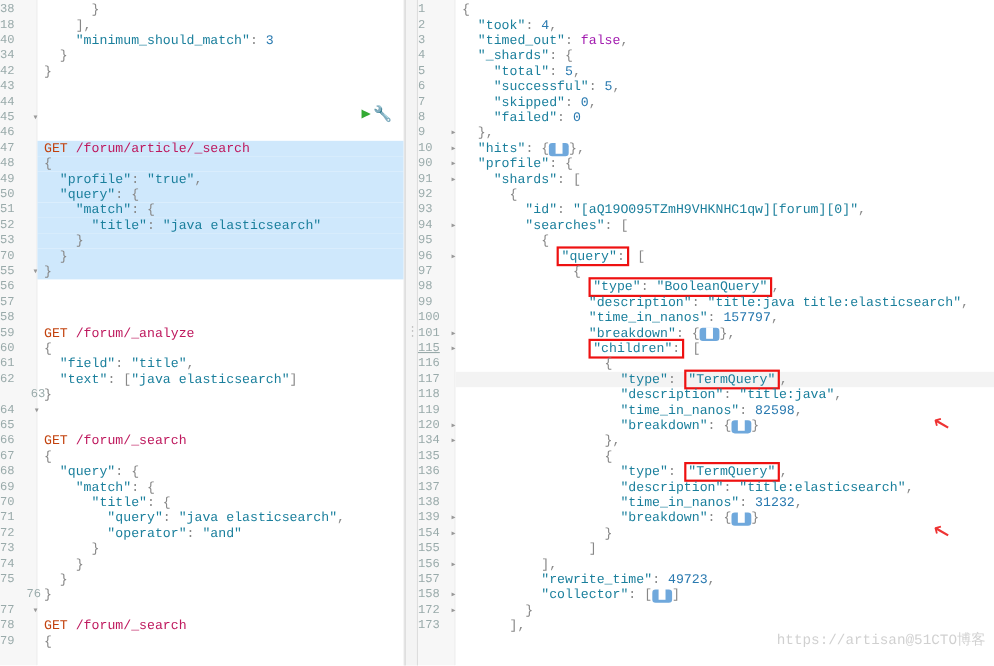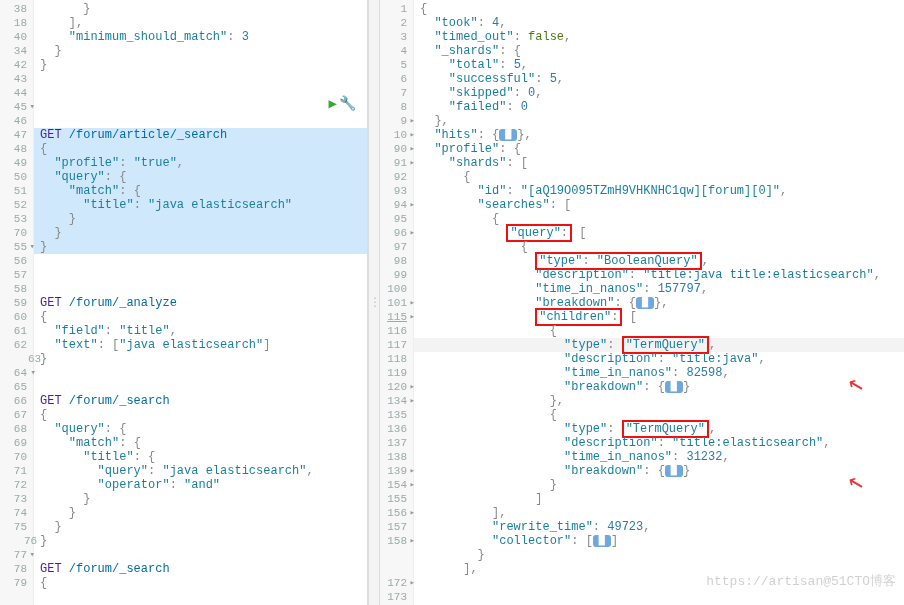--- a/index.html
+++ b/index.html
@@ -35,43 +35,42 @@
     font-size: 10px; color: #bbb; letter-spacing: -1px;
     line-height: 4px;
   }
   .right { flex: 1; }
   .gutter {
     position: absolute; top: 0; left: 0; bottom: 0;
     width: 34px;
     background: #f7f7f7;
     border-right: 1px solid #eee;
     color: #9aa;
-    text-align: right;
     padding-top: 2px;
     font-size: 11px;
   }
   .gutter .ln { padding-right: 6px; height: 14px; line-height:14px; }
   .gutter .fold-arrow {
     position:absolute; right:-2px; font-size:9px; color:#999;
   }
   .code {
     position: absolute; top:0; left:34px; right:0; bottom:0;
     padding-top:2px;
     white-space: pre;
   }
   .code .row { height:14px; line-height:14px; position:relative; padding-left:6px; }
   .code .row.sel { background:#cfe8fc; }
   .code .row.hl  { background:#f3f3f3; }
   .s-key  { color:#1a7f9c; }   
   .s-str  { color:#1a7f9c; }   
   .s-num  { color:#2a7ab0; }
   .s-p    { color:#888; }
-  .s-meth { color:#4c1d95; }   
-  .s-path { color:#0369a1; }
-  .s-bool { color:#4d7c0f; }
+  .s-meth { color:#c2410c; }   
+  .s-path { color:#be185d; }
+  .s-bool { color:#a21caf; }
   .redbox { border:2px solid #e11; padding:0 2px; }
   .badge  {
     display:inline-block; padding:0 6px; height:12px; line-height:11px;
     background:#6fa8dc; color:#fff; border-radius:3px; font-size:10px;
     vertical-align:1px;
   }
   .arrow-red {
     position:absolute; font-size:26px; color:#e33; line-height:0;
     transform: rotate(-15deg);
     pointer-events:none;
@@ -177,19 +176,19 @@
         <div class="ln">135</div>
         <div class="ln">136</div>
         <div class="ln">137</div>
         <div class="ln">138</div>
         <div class="ln" style="position: relative;">139<span class="fold-arrow">▸</span></div>
         <div class="ln" style="position: relative;">154<span class="fold-arrow">▸</span></div>
         <div class="ln">155</div>
         <div class="ln" style="position: relative;">156<span class="fold-arrow">▸</span></div>
         <div class="ln">157</div>
         <div class="ln" style="position: relative;">158<span class="fold-arrow">▸</span></div>
-        <div class="ln" style="position: relative; margin-top: 28px;">172<span class="fold-arrow">▸</span></div>
+        <div class="ln" style="position: relative;">172<span class="fold-arrow">▸</span></div>
         <div class="ln">173</div>
       </div>
     <div class="code" id="codeR"><div class="row"><span class="s-p">{</span></div><div class="row">  <span class="s-key">"took"</span><span class="s-p">:</span> <span class="s-num">4</span><span class="s-p">,</span></div><div class="row">  <span class="s-key">"timed_out"</span><span class="s-p">:</span> <span class="s-bool">false</span><span class="s-p">,</span></div><div class="row">  <span class="s-key">"_shards"</span><span class="s-p">:</span> <span class="s-p">{</span></div><div class="row">    <span class="s-key">"total"</span><span class="s-p">:</span> <span class="s-num">5</span><span class="s-p">,</span></div><div class="row">    <span class="s-key">"successful"</span><span class="s-p">:</span> <span class="s-num">5</span><span class="s-p">,</span></div><div class="row">    <span class="s-key">"skipped"</span><span class="s-p">:</span> <span class="s-num">0</span><span class="s-p">,</span></div><div class="row">    <span class="s-key">"failed"</span><span class="s-p">:</span> <span class="s-num">0</span></div><div class="row">  <span class="s-p">},</span></div><div class="row">  <span class="s-key">"hits"</span><span class="s-p">:</span> <span class="s-p">{</span><span class="badge">▇</span><span class="s-p">}</span><span class="s-p">,</span></div><div class="row">  <span class="s-key">"profile"</span><span class="s-p">:</span> <span class="s-p">{</span></div><div class="row">    <span class="s-key">"shards"</span><span class="s-p">:</span> <span class="s-p">[</span></div><div class="row">      <span class="s-p">{</span></div><div class="row">        <span class="s-key">"id"</span><span class="s-p">:</span> <span class="s-str">"[aQ19O095TZmH9VHKNHC1qw][forum][0]"</span><span class="s-p">,</span></div><div class="row">        <span class="s-key">"searches"</span><span class="s-p">:</span> <span class="s-p">[</span></div><div class="row">          <span class="s-p">{</span></div><div class="row">            <span class="redbox"><span class="s-key">"query"</span><span class="s-p">:</span></span> <span class="s-p">[</span></div><div class="row">              <span class="s-p">{</span></div><div class="row">                <span class="redbox"><span class="s-key">"type"</span><span class="s-p">: </span><span class="s-str">"BooleanQuery"</span></span><span class="s-p">,</span></div><div class="row">                <span class="s-key">"description"</span><span class="s-p">:</span> <span class="s-str">"title:java title:elasticsearch"</span><span class="s-p">,</span></div><div class="row">                <span class="s-key">"time_in_nanos"</span><span class="s-p">:</span> <span class="s-num">157797</span><span class="s-p">,</span></div><div class="row">                <span class="s-key">"breakdown"</span><span class="s-p">:</span> <span class="s-p">{</span><span class="badge">▇</span><span class="s-p">}</span><span class="s-p">,</span></div><div class="row">                <span class="redbox"><span class="s-key">"children"</span><span class="s-p">:</span></span> <span class="s-p">[</span></div><div class="row">                  <span class="s-p">{</span></div><div class="row hl">                    <span class="s-key">"type"</span><span class="s-p">:</span> <span class="redbox"><span class="s-str">"TermQuery"</span></span><span class="s-p">,</span></div><div class="row">                    <span class="s-key">"description"</span><span class="s-p">:</span> <span class="s-str">"title:java"</span><span class="s-p">,</span></div><div class="row" style="position: relative;">                    <span class="s-key">"time_in_nanos"</span><span class="s-p">:</span> <span class="s-num">82598</span><span class="s-p">,</span><span class="arrow-red" style="right: 40px; top: 18px;">↖</span></div><div class="row">                    <span class="s-key">"breakdown"</span><span class="s-p">:</span> <span class="s-p">{</span><span class="badge">▇</span><span class="s-p">}</span></div><div class="row">                  <span class="s-p">},</span></div><div class="row">                  <span class="s-p">{</span></div><div class="row">                    <span class="s-key">"type"</span><span class="s-p">:</span> <span class="redbox"><span class="s-str">"TermQuery"</span></span><span class="s-p">,</span></div><div class="row">                    <span class="s-key">"description"</span><span class="s-p">:</span> <span class="s-str">"title:elasticsearch"</span><span class="s-p">,</span></div><div class="row">                    <span class="s-key">"time_in_nanos"</span><span class="s-p">:</span> <span class="s-num">31232</span><span class="s-p">,</span></div><div class="row" style="position: relative;">                    <span class="s-key">"breakdown"</span><span class="s-p">:</span> <span class="s-p">{</span><span class="badge">▇</span><span class="s-p">}</span><span class="arrow-red" style="right: 40px; top: 18px;">↖</span></div><div class="row">                  <span class="s-p">}</span></div><div class="row">                <span class="s-p">]</span></div><div class="row">          <span class="s-p">],</span></div><div class="row">          <span class="s-key">"rewrite_time"</span><span class="s-p">:</span> <span class="s-num">49723</span><span class="s-p">,</span></div><div class="row">          <span class="s-key">"collector"</span><span class="s-p">:</span> <span class="s-p">[</span><span class="badge">▇</span><span class="s-p">]</span></div><div class="row">        <span class="s-p">}</span></div><div class="row">      <span class="s-p">],</span></div></div>
     <div class="watermark">https://artisan@51CTO博客</div>
   </div>
 </div>
 
 </body></html>

